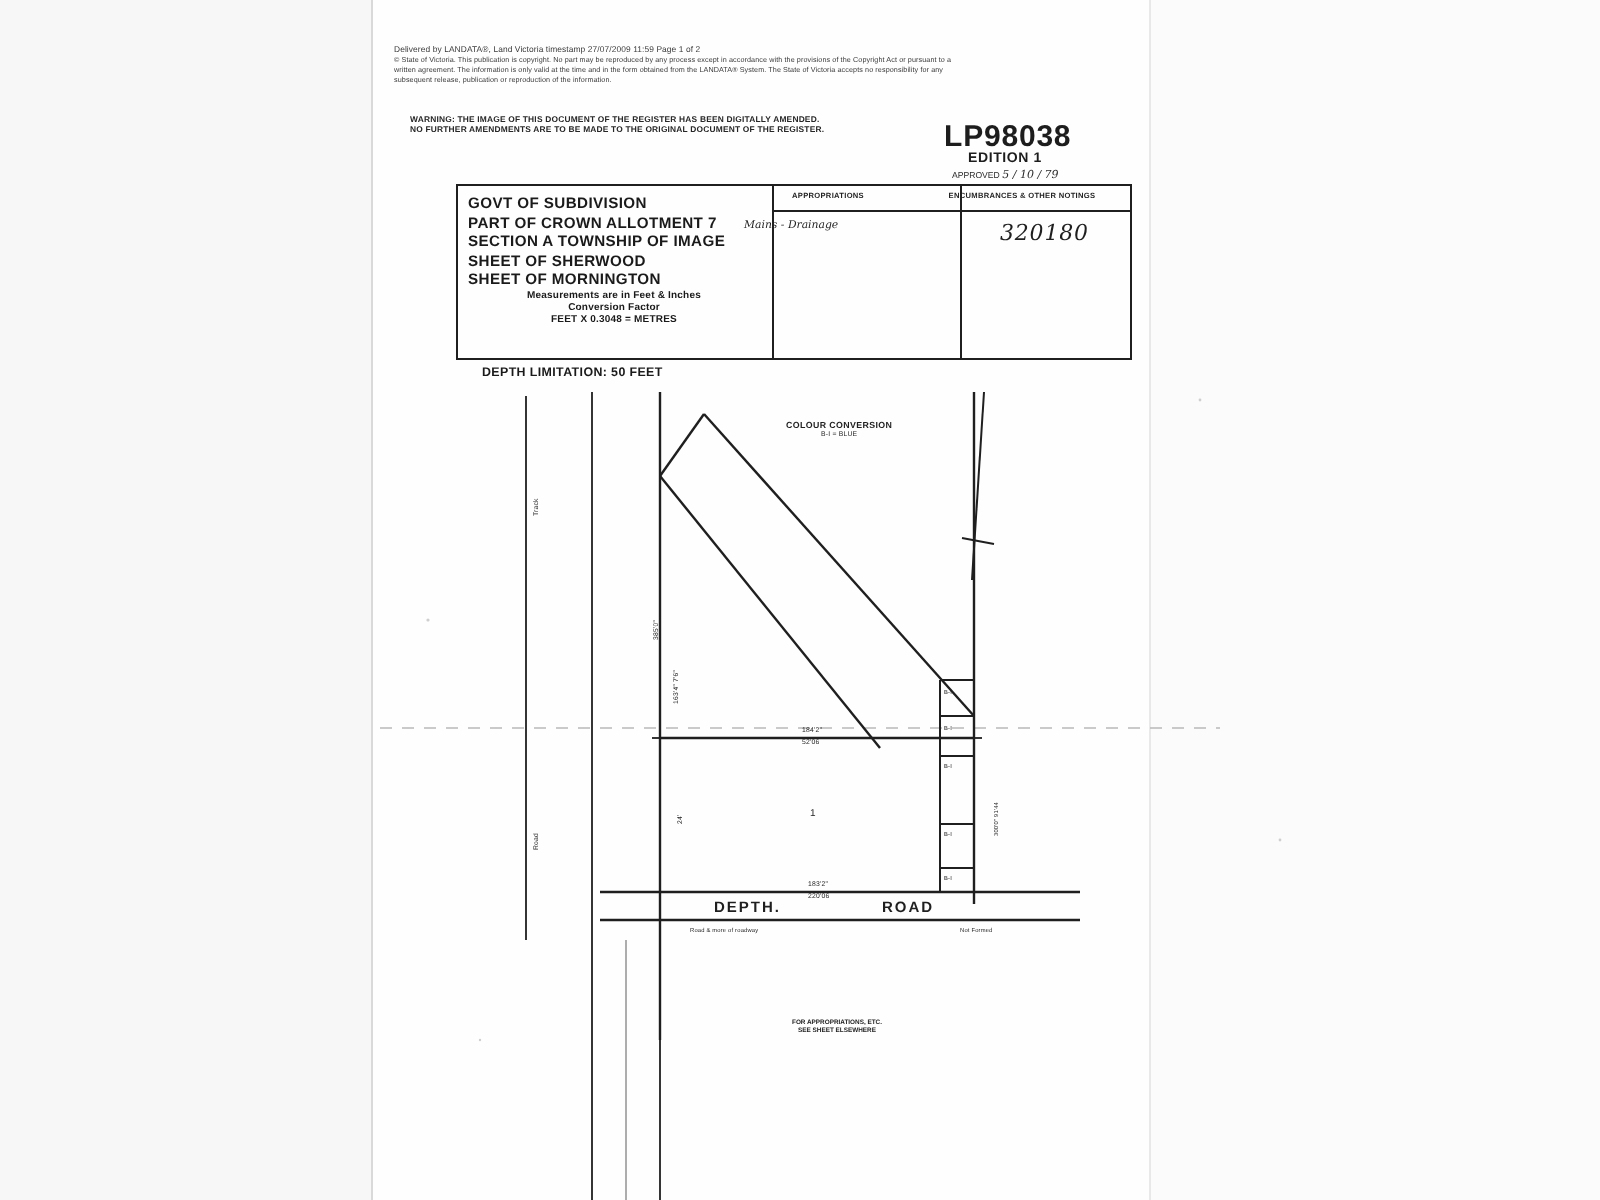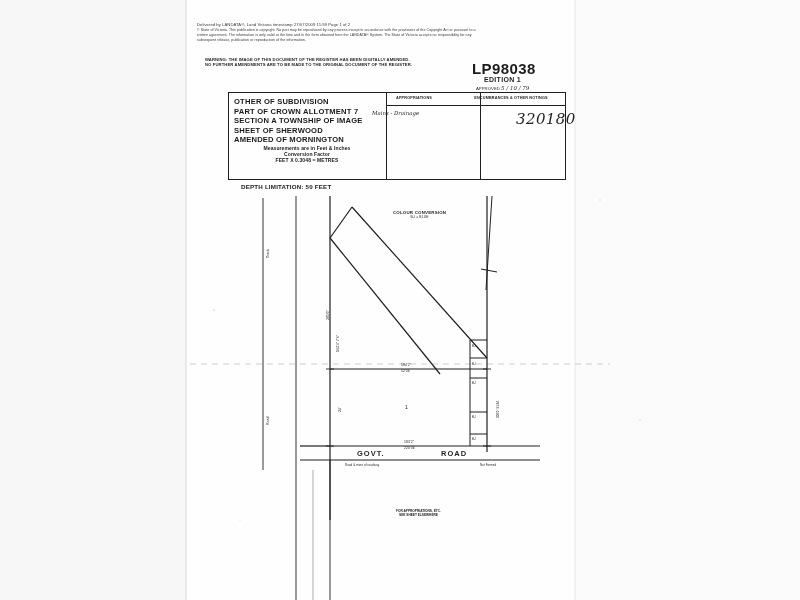--- a/index.html
+++ b/index.html
@@ -165,25 +165,25 @@
     position: absolute;
     left: 372px;
     top: 110px;
     font-family: "DejaVu Serif", serif;
     font-style: italic;
     font-size: 5.4px;
     color: #232323;
   }
   .encum-val {
     position: absolute;
-    left: 516px;
+    left: 500px;
     top: 110px;
     font-family: "DejaVu Serif", serif;
     font-style: italic;
-    font-size: 15px;
+    font-size: 11px;
     letter-spacing: 0.4px;
     color: #1f1f1f;
   }
 
   
   .lbl {
     position: absolute;
     font-size: 4.2px;
     color: #1f1f1f;
     letter-spacing: 0.1px;
@@ -312,45 +312,45 @@
     <span>APPROVED</span>
     <span class="hand">5 / 10 / 79</span>
   </div>
 
   <div class="ttable">
     <div class="vline" style="left:157px;"></div>
     <div class="vline" style="left:251px;"></div>
     <div class="hline" style="top:12px; left:157px;"></div>
 
     <div class="titleblock">
-      <div class="tline">OTHER OF SUBDIVISION</div>
+      <div class="tline">GOVT OF SUBDIVISION</div>
       <div class="tline">PART OF CROWN ALLOTMENT 7</div>
       <div class="tline">SECTION  A TOWNSHIP OF IMAGE</div>
       <div class="tline">SHEET OF SHERWOOD</div>
-      <div class="tline">AMENDED OF MORNINGTON</div>
+      <div class="tline">SHEET OF MORNINGTON</div>
       <div class="small">Measurements are in Feet &amp; Inches</div>
       <div class="small">Conversion Factor</div>
       <div class="small">FEET X 0.3048 = METRES</div>
     </div>
   </div>
 
   <div class="colhdr" style="left:372px; top:96px; width:84px;">APPROPRIATIONS</div>
   <div class="colhdr" style="left:461px; top:96px; width:100px;">ENCUMBRANCES &amp; OTHER NOTINGS</div>
 
   <div class="approp-val">Mains - Drainage</div>
   <div class="encum-val">320180</div>
 
   <div class="depth">DEPTH LIMITATION: 50 FEET</div>
 
   <div class="colour-conv">
     <div>COLOUR CONVERSION</div>
     <div class="sub" style="text-align:center;">B-I = BLUE</div>
   </div>
 
-  <div class="lbl big" style="left:357px; top:449px;">GOVT.</div>
+  <div class="lbl big" style="left:357px; top:449px;">DEPTH.</div>
   <div class="lbl big" style="left:441px; top:449px;">ROAD</div>
 
   <div class="lbl" style="left:405px; top:404px; font-size:5px;">1</div>
 
   <div class="lbl xs" style="left:345px; top:463px;">Road  &amp;  more  of  roadway</div>
   <div class="lbl xs" style="left:480px; top:463px;">Not  Formed</div>
 
   <div class="lbl sm rot90" style="left:326px; top:320px;">385'0"</div>
   <div class="lbl sm rot90" style="left:336px; top:352px;">163'4" 7'6"</div>
   <div class="lbl sm rot90" style="left:338px; top:412px;">24'</div>

